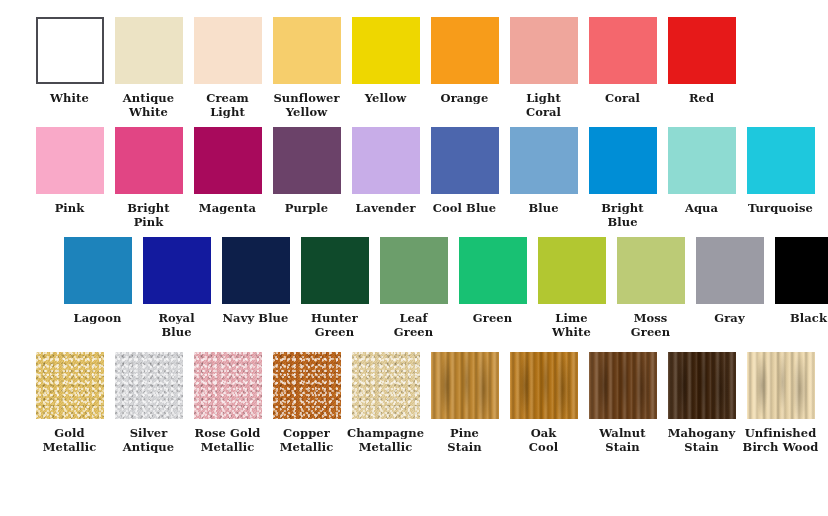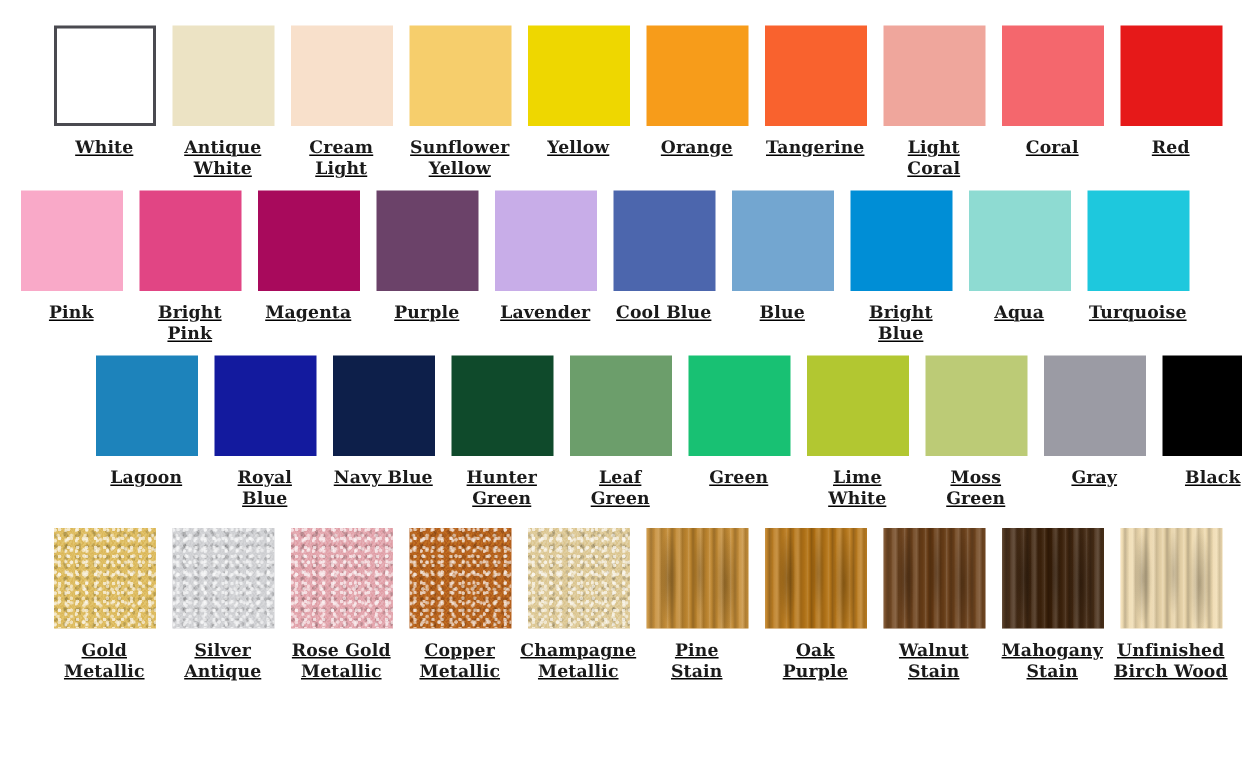--- a/index.html
+++ b/index.html
@@ -24,21 +24,21 @@
   .swatch-row {
     display: flex;
     width: 828px;
     height: 118px;
     padding-left: 30px;
     padding-right: 30px;
     gap: 0;
   }
 
   .swatch-row.row-0 { height: 122px; padding-top: 17px; }
-  .swatch-row.row-1 { height: 110px; padding-top: 5px; justify-content: flex-end; }
+  .swatch-row.row-1 { height: 110px; padding-top: 5px; }
   .swatch-row.row-2 { height: 110px; padding-top: 5px; margin-left: 28px; }
   .swatch-row.row-3 { height: 120px; padding-top: 10px; }
 
   .swatch-cell {
     width: 79px;
     flex: 0 0 79px;
     display: flex;
     flex-direction: column;
     align-items: center;
   }
@@ -126,21 +126,21 @@
       radial-gradient(ellipse 9px 46px at 22% 50%, rgba(0,0,0,.30), transparent 70%),
       radial-gradient(ellipse 6px 40px at 52% 45%, rgba(0,0,0,.22), transparent 72%),
       radial-gradient(ellipse 11px 52px at 78% 55%, rgba(0,0,0,.26), transparent 70%),
       linear-gradient(90deg, rgba(255,255,255,.10), rgba(0,0,0,.05) 45%, rgba(255,255,255,.08));
     opacity: .8;
   }
 </style>
 </head>
 <body>
 
-<div id="swatch-chart" style="background: rgb(255, 255, 255); text-decoration: underline;">
+<div id="swatch-chart" style="background: rgb(255, 255, 255);">
     <div class="swatch-row row-0">
       <div class="swatch-cell">
         <div class="swatch-chip outlined" title="White" style="background: rgb(255, 255, 255);"></div>
         <div class="swatch-label">White</div>
       </div>
       <div class="swatch-cell">
         <div class="swatch-chip" title="Antique White" style="background: rgb(236, 227, 196);"></div>
         <div class="swatch-label">Antique
 White</div>
       </div>
@@ -156,24 +156,20 @@
       </div>
       <div class="swatch-cell">
         <div class="swatch-chip" title="Yellow" style="background: rgb(238, 215, 0);"></div>
         <div class="swatch-label">Yellow</div>
       </div>
       <div class="swatch-cell">
         <div class="swatch-chip" title="Orange" style="background: rgb(247, 156, 26);"></div>
         <div class="swatch-label">Orange</div>
       </div>
       <div class="swatch-cell">
-        <div class="swatch-chip" title="Tangerine" style="background: rgb(249, 98, 46);"></div>
-        <div class="swatch-label">Tangerine</div>
-      </div>
-      <div class="swatch-cell">
         <div class="swatch-chip" title="Light Coral" style="background: rgb(239, 166, 156);"></div>
         <div class="swatch-label">Light
 Coral</div>
       </div>
       <div class="swatch-cell">
         <div class="swatch-chip" title="Coral" style="background: rgb(244, 103, 109);"></div>
         <div class="swatch-label">Coral</div>
       </div>
       <div class="swatch-cell">
         <div class="swatch-chip" title="Red" style="background: rgb(230, 25, 25);"></div>
@@ -298,21 +294,21 @@
 Metallic</div>
       </div>
       <div class="swatch-cell">
         <div class="swatch-chip tex-wood" title="Pine Stain" style="background: rgb(198, 138, 46);"></div>
         <div class="swatch-label">Pine
 Stain</div>
       </div>
       <div class="swatch-cell">
         <div class="swatch-chip tex-wood" title="Oak Stain" style="background: rgb(187, 119, 20);"></div>
         <div class="swatch-label">Oak
-Purple</div>
+Cool</div>
       </div>
       <div class="swatch-cell">
         <div class="swatch-chip tex-wood" title="Walnut Stain" style="background: rgb(107, 61, 20);"></div>
         <div class="swatch-label">Walnut
 Stain</div>
       </div>
       <div class="swatch-cell">
         <div class="swatch-chip tex-wood" title="Mahogany Stain" style="background: rgb(61, 33, 9);"></div>
         <div class="swatch-label">Mahogany
 Stain</div>

